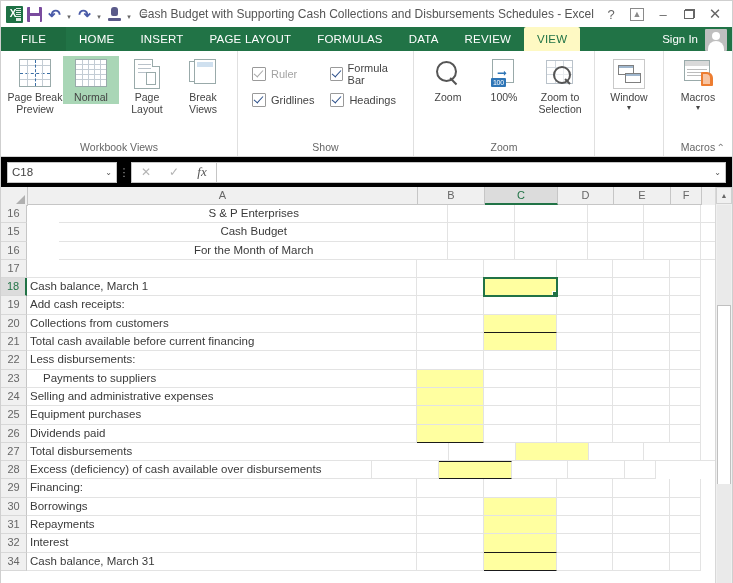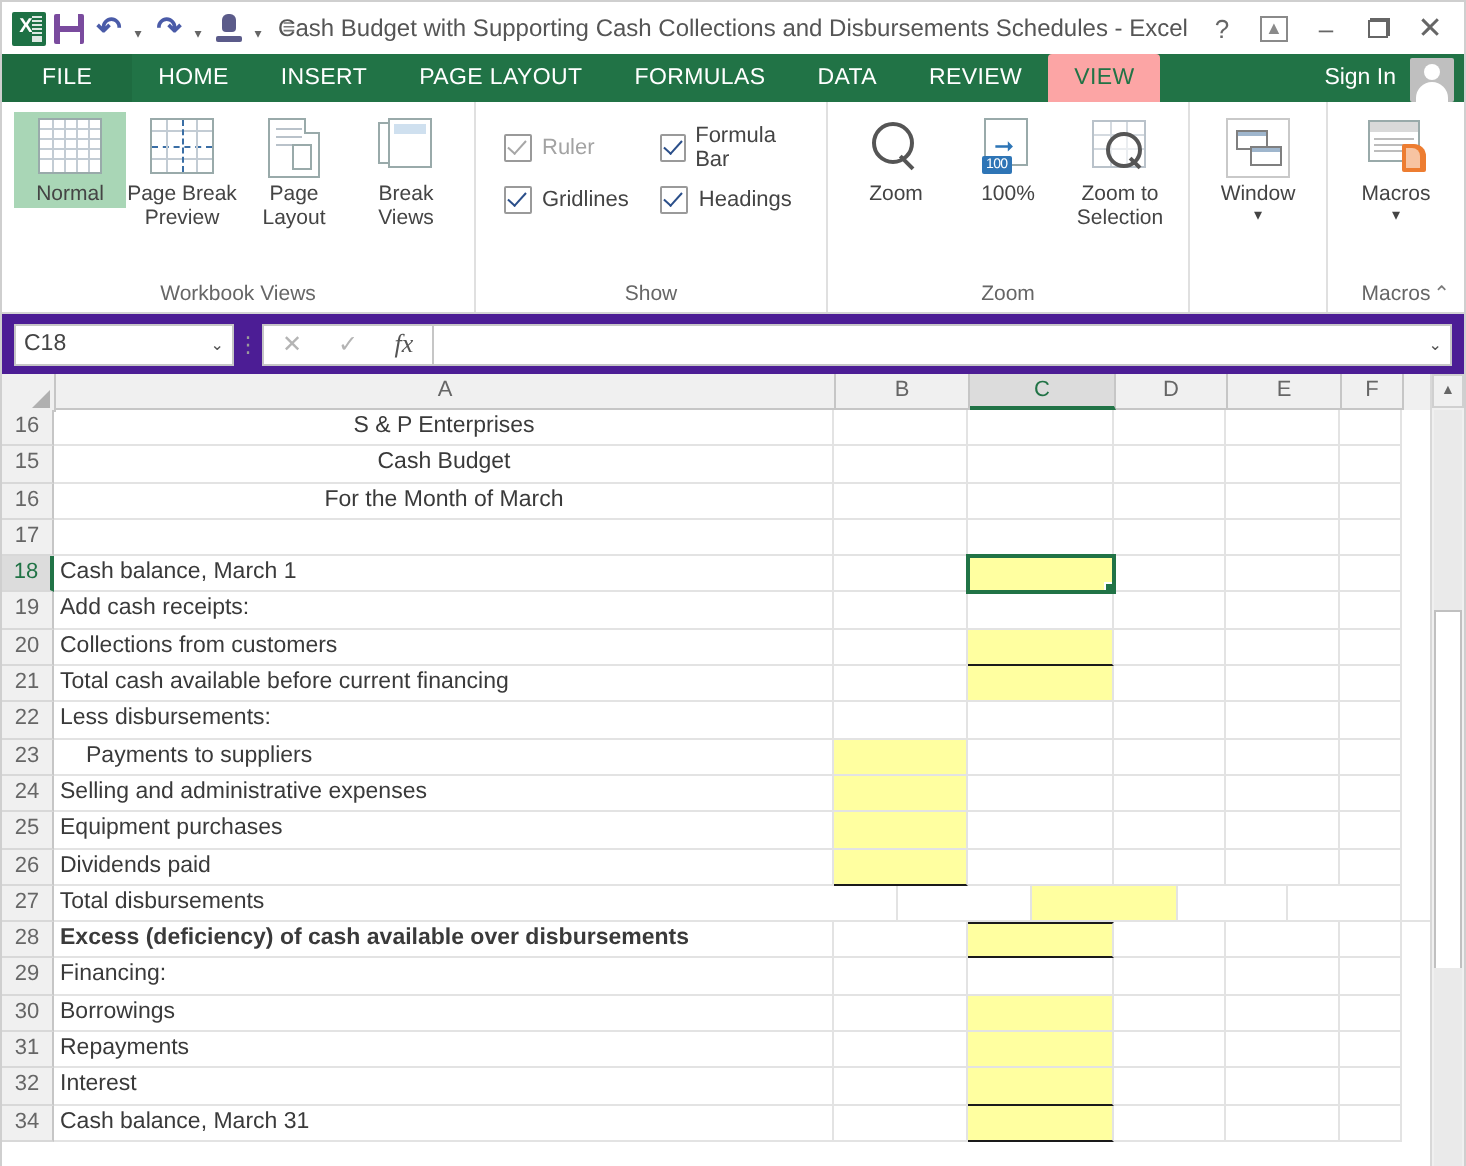--- a/index.html
+++ b/index.html
@@ -39,21 +39,21 @@
   .restore-gl{position:relative;width:11px;height:10px;}
   .restore-gl::before{content:"";position:absolute;right:0;top:0;width:8px;height:7px;border:1.3px solid #666;}
   .restore-gl::after{content:"";position:absolute;left:0;bottom:0;width:8px;height:7px;border:1.3px solid #666;background:#fff;}
   .upload-gl{width:12px;height:11px;border:1.3px solid #8a8a8a;position:relative;display:flex;align-items:center;justify-content:center;}
   .upload-gl span{font-size:9px;line-height:1;color:#8a8a8a;}
 
   
   .tabstrip{height:24px;background:#217346;display:flex;align-items:flex-end;position:relative;}
   .tab{height:24px;line-height:24px;padding:0 13px;font-size:11.5px;color:#fff;letter-spacing:.2px;cursor:default;white-space:nowrap;}
   .tab.file{background:#1e6b40;font-weight:normal;padding:0 20px;}
-  .tab.active{background:#fca5a5;color:#217346;border-radius:2px 2px 0 0;}
+  .tab.active{background:#fef9c3;color:#217346;border-radius:2px 2px 0 0;}
   .signin{position:absolute;right:34px;top:0;line-height:24px;font-size:11.5px;color:#fff;}
   .avatar{position:absolute;right:5px;top:2px;width:22px;height:22px;background:#bfbfbf;border-radius:1px;}
   .avatar::before{content:"";position:absolute;left:7px;top:3px;width:8px;height:8px;border-radius:50%;background:#fff;}
   .avatar::after{content:"";position:absolute;left:3px;top:12px;width:16px;height:10px;border-radius:8px 8px 0 0;background:#fff;}
 
   
   .ribbon{height:105px;background:#fff;border-bottom:1px solid #d4d4d4;position:relative;display:flex;}
   .rgroup{position:relative;height:105px;display:flex;flex-direction:column;align-items:center;padding:0 6px;}
   .rgroup + .rgroup{border-left:1px solid #e0e0e0;}
   .rgroup-body{flex:1;display:flex;align-items:flex-start;padding-top:5px;}
@@ -107,21 +107,21 @@
   .ic-win .a i,.ic-win .b i{position:absolute;left:0;right:0;top:0;height:2px;background:#9fb6cd;}
   .ic-macro{width:32px;height:28px;position:relative;}
   .ic-macro .sheet{position:absolute;left:2px;top:1px;width:24px;height:19px;border:1px solid #9aa;background:#fff;}
   .ic-macro .sheet .hdr{position:absolute;left:0;right:0;top:0;height:5px;background:#d9d9d9;}
   .ic-macro .sheet i{position:absolute;left:2px;right:2px;height:1px;background:#bcbcbc;}
   .ic-macro .scroll{position:absolute;right:1px;bottom:1px;width:12px;height:14px;background:#ed7d31;border-radius:1px 6px 1px 1px;}
   .ic-macro .scroll::after{content:"";position:absolute;left:2px;top:2px;width:7px;height:10px;background:#fff;opacity:.55;border-radius:0 4px 0 0;}
   .collapse{position:absolute;right:7px;bottom:3px;font-size:10px;color:#7a7a7a;cursor:default;}
 
   
-  .fbar{height:30px;display:flex;align-items:center;padding:0 6px;background:#4c1d95;}
+  .fbar{height:30px;display:flex;align-items:center;padding:0 6px;background:#000000;}
   .namebox{width:100px;height:19px;border:1px solid #c6c6c6;background:#fff;display:flex;align-items:center;padding:0 4px;font-size:11.5px;color:#444;position:relative;}
   .namebox .nb-txt{flex:1;}
   .namebox .nb-car{font-size:8px;color:#555;}
   .fb-sep{width:14px;text-align:center;color:#9b9b9b;font-size:11px;}
   .fb-btns{display:flex;align-items:center;height:19px;border:1px solid #c6c6c6;border-right:none;background:#fff;}
   .fb-btn{width:28px;height:19px;display:flex;align-items:center;justify-content:center;color:#b4b4b4;font-size:12px;cursor:default;}
   .fb-btn.fx{color:#555;font-style:italic;font-family:"Liberation Serif",serif;font-size:13px;}
   .fb-input{flex:1;height:19px;border:1px solid #c6c6c6;background:#fff;display:flex;align-items:center;padding:0 4px;font-size:11.5px;color:#444;position:relative;}
   .fb-expand{position:absolute;right:4px;font-size:8px;color:#555;}
 
@@ -131,21 +131,21 @@
   .corner-cell{width:26px;height:18px;background:#f0f0f0;border-right:1px solid #c6c6c6;border-bottom:1px solid #c6c6c6;position:relative;}
   .corner-cell::after{content:"";position:absolute;right:2px;bottom:1px;border-style:solid;border-width:0 0 9px 9px;border-color:transparent transparent #b0b0b0 transparent;}
   .ch{height:18px;line-height:17px;text-align:center;font-size:11px;color:#666;background:#f0f0f0;border-right:1px solid #c6c6c6;border-bottom:1px solid #c6c6c6;box-sizing:border-box;}
   .ch.sel{background:#dcdcdc;color:#217346;border-bottom:2px solid #217346;line-height:16px;}
   .rows{position:relative;}
   .row{display:flex;height:18.3px;}
   .rh{width:26px;text-align:center;font-size:11px;color:#666;background:#f0f0f0;border-right:1px solid #c6c6c6;border-bottom:1px solid #d8d8d8;box-sizing:border-box;line-height:17px;}
   .rh.sel{background:#dcdcdc;color:#217346;border-right:2px solid #217346;}
   .cell{border-right:1px solid #e3e3e3;border-bottom:1px solid #e3e3e3;box-sizing:border-box;font-size:11.5px;color:#3a3a3a;line-height:17px;padding:0 2px;white-space:nowrap;overflow:hidden;}
   .cell.a{padding-left:3px;}
-  .cell.center{text-align:center;}
+  .cell.center{text-align:center;margin-left:32px;}
   .cell.yellow{background:#ffffa0;}
   .cell.bt{border-top:1.5px solid #1a1a1a;}
   .cell.bb{border-bottom:1.5px solid #1a1a1a;}
   .cell.active{outline:2px solid #217346;outline-offset:-1px;position:relative;z-index:3;}
   .cell.active::after{content:"";position:absolute;right:-3px;bottom:-3px;width:5px;height:5px;background:#217346;border:1px solid #fff;}
   .indent1{padding-left:14px;}
   .vscroll{position:absolute;right:0;top:0;width:16px;bottom:0;background:#f0f0f0;border-left:1px solid #d8d8d8;}
   .vs-up{height:17px;background:#f0f0f0;display:flex;align-items:center;justify-content:center;border:1px solid #d0d0d0;box-sizing:border-box;}
   .vs-up span{font-size:7px;color:#666;}
   .vs-thumb{position:absolute;left:1px;right:1px;top:118px;height:178px;background:#fff;border:1px solid #c0c0c0;}
@@ -225,50 +225,50 @@
     <div class="tab">REVIEW</div>
     <div class="tab active">VIEW</div>
     <div class="signin">Sign In</div>
     <div class="avatar"></div>
   </div>
 
   <div class="ribbon">
 
     <div class="rgroup">
       <div class="rgroup-body">
+        <div class="bigbtn">
+          <div class="ic32">
+            <div class="ic-grid">
+              <i class="h" style="top:5px"></i>
+                <i class="h dash" style="top:13px;border-top:1px dashed #3a6ea5;background:none;"></i>
+                <i class="h" style="top:19px"></i>
+              <i class="v" style="left:7px"></i>
+                <i class="v" style="left:15px;border-left:1px dashed #3a6ea5;background:none;width:0"></i>
+                <i class="v" style="left:22px"></i>
+            </div>
+          </div>
+          <div class="lbl">Page Break Preview</div>
+        </div>
         <div class="bigbtn sel">
           <div class="ic32">
             <div class="ic-grid">
               <i class="h" style="top:4px"></i>
                 <i class="h" style="top:9px"></i>
                 <i class="h" style="top:14px"></i>
                 <i class="h" style="top:19px"></i>
               <i class="v" style="left:6px"></i>
                 <i class="v" style="left:12px"></i>
                 <i class="v" style="left:18px"></i>
                 <i class="v" style="left:24px"></i>
             </div>
           </div>
           <div class="lbl">Normal</div>
         </div>
         <div class="bigbtn">
           <div class="ic32">
-            <div class="ic-grid">
-              <i class="h" style="top:5px"></i>
-                <i class="h dash" style="top:13px;border-top:1px dashed #3a6ea5;background:none;"></i>
-                <i class="h" style="top:19px"></i>
-              <i class="v" style="left:7px"></i>
-                <i class="v" style="left:15px;border-left:1px dashed #3a6ea5;background:none;width:0"></i>
-                <i class="v" style="left:22px"></i>
-            </div>
-          </div>
-          <div class="lbl">Page Break Preview</div>
-        </div>
-        <div class="bigbtn">
-          <div class="ic32">
             <div class="ic-page">
               <i style="top:4px"></i>
                 <i style="top:8px"></i>
                 <i style="top:12px"></i>
               <span class="corner"></span>
                 <span class="tbl"></span>
             </div>
           </div>
           <div class="lbl">Page Layout</div>
         </div>
@@ -546,21 +546,21 @@
           <div class="rh">27</div>
           <div class="cell a" style="width: 424px;">Total disbursements</div>
           <div class="cell" style="width: 67px;"></div>
           <div class="cell yellow" style="width: 73px;"></div>
           <div class="cell" style="width: 56px;"></div>
           <div class="cell" style="width: 57px;"></div>
           <div class="cell" style="width: 31px;"></div>
         </div>
         <div class="row">
           <div class="rh">28</div>
-          <div class="cell a" style="width: 390px; font-weight: bold;">Excess (deficiency) of cash available over disbursements</div>
+          <div class="cell a" style="width: 345px;">Excess (deficiency) of cash available over disbursements</div>
           <div class="cell" style="width: 67px;"></div>
           <div class="cell yellow bt bb" style="width: 73px;"></div>
           <div class="cell" style="width: 56px;"></div>
           <div class="cell" style="width: 57px;"></div>
           <div class="cell" style="width: 31px;"></div>
         </div>
         <div class="row">
           <div class="rh">29</div>
           <div class="cell a" style="width: 390px;">Financing:</div>
           <div class="cell" style="width: 67px;"></div>

